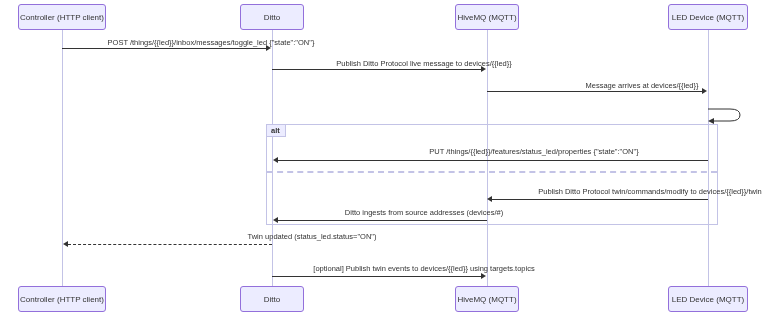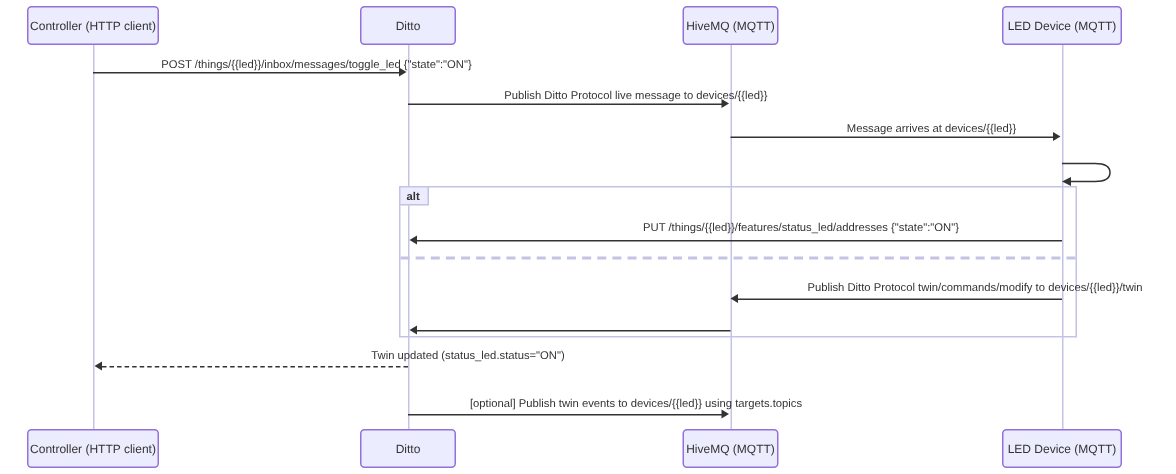--- a/index.html
+++ b/index.html
@@ -101,41 +101,42 @@
   <div class="lifeline" style="left:708px;top:30px;height:256px;"></div>
 
   <div class="msg-label" style="left:167px;top:38px;">POST /things/{{led}}/inbox/messages/toggle_led {"state":"ON"}</div>
   <div class="msg-line" style="left:62px;top:48px;width:205px;"></div>
   <div class="arrow-r" style="left:266px;top:45px;"></div>
 
   <div class="msg-label" style="left:380px;top:59px;">Publish Ditto Protocol live message to devices/{{led}}</div>
   <div class="msg-line" style="left:272px;top:69px;width:210px;"></div>
   <div class="arrow-r" style="left:481px;top:66px;"></div>
 
-  <div class="msg-label" style="left:577px;top:81px;">Message arrives at devices/{{led}}</div>
+  <div class="msg-label" style="left:598px;top:81px;">Message arrives at devices/{{led}}</div>
   <div class="msg-line" style="left:487px;top:91px;width:216px;"></div>
   <div class="arrow-r" style="left:702px;top:88px;"></div>
 
   <svg class="selfloop" style="left:700px;top:107px;" width="44" height="18">
     <path d="M 8 2 L 30 2 Q 40 2 40 8 Q 40 14 30 14 L 12 14" fill="none" stroke="#333333" stroke-width="1"></path>
     <path d="M 14 11 L 8 14 L 14 17 Z" fill="#333333"></path>
   </svg>
 
   <div class="alt-box" style="left:266px;top:124px;width:452px;height:101px;"></div>
   <div class="alt-tag" style="left:266px;top:124px;">alt</div>
   <div class="alt-divider" style="left:267px;top:171px;width:450px;"></div>
 
-  <div class="msg-label" style="left:490px;top:147px;">PUT /things/{{led}}/features/status_led/addresses {"state":"ON"}</div>
+  <div class="msg-label" style="left:490px;top:147px;">PUT /things/{{led}}/features/status_led/properties {"state":"ON"}</div>
   <div class="msg-line" style="left:278px;top:160px;width:430px;"></div>
   <div class="arrow-l" style="left:273px;top:157px;"></div>
 
   <div class="msg-label" style="left:597px;top:187px;padding-left:18px;">Publish Ditto Protocol twin/commands/modify to devices/{{led}}/twin</div>
   <div class="msg-line" style="left:492px;top:199px;width:216px;"></div>
   <div class="arrow-l" style="left:487px;top:196px;"></div>
 
+  <div class="msg-label" style="left:380px;top:208px;">Ditto ingests from source addresses (devices/#)</div>
   <div class="msg-line" style="left:278px;top:220px;width:209px;"></div>
   <div class="arrow-l" style="left:273px;top:217px;"></div>
 
   <div class="msg-label" style="left:268px;top:232px;">Twin updated (status_led.status="ON")</div>
   <div class="msg-line dashed" style="left:68px;top:244px;width:204px;"></div>
   <div class="arrow-l" style="left:63px;top:241px;"></div>
 
   <div class="msg-label" style="left:380px;top:264px;">[optional] Publish twin events to devices/{{led}} using targets.topics</div>
   <div class="msg-line" style="left:272px;top:276px;width:210px;"></div>
   <div class="arrow-r" style="left:481px;top:273px;"></div>

